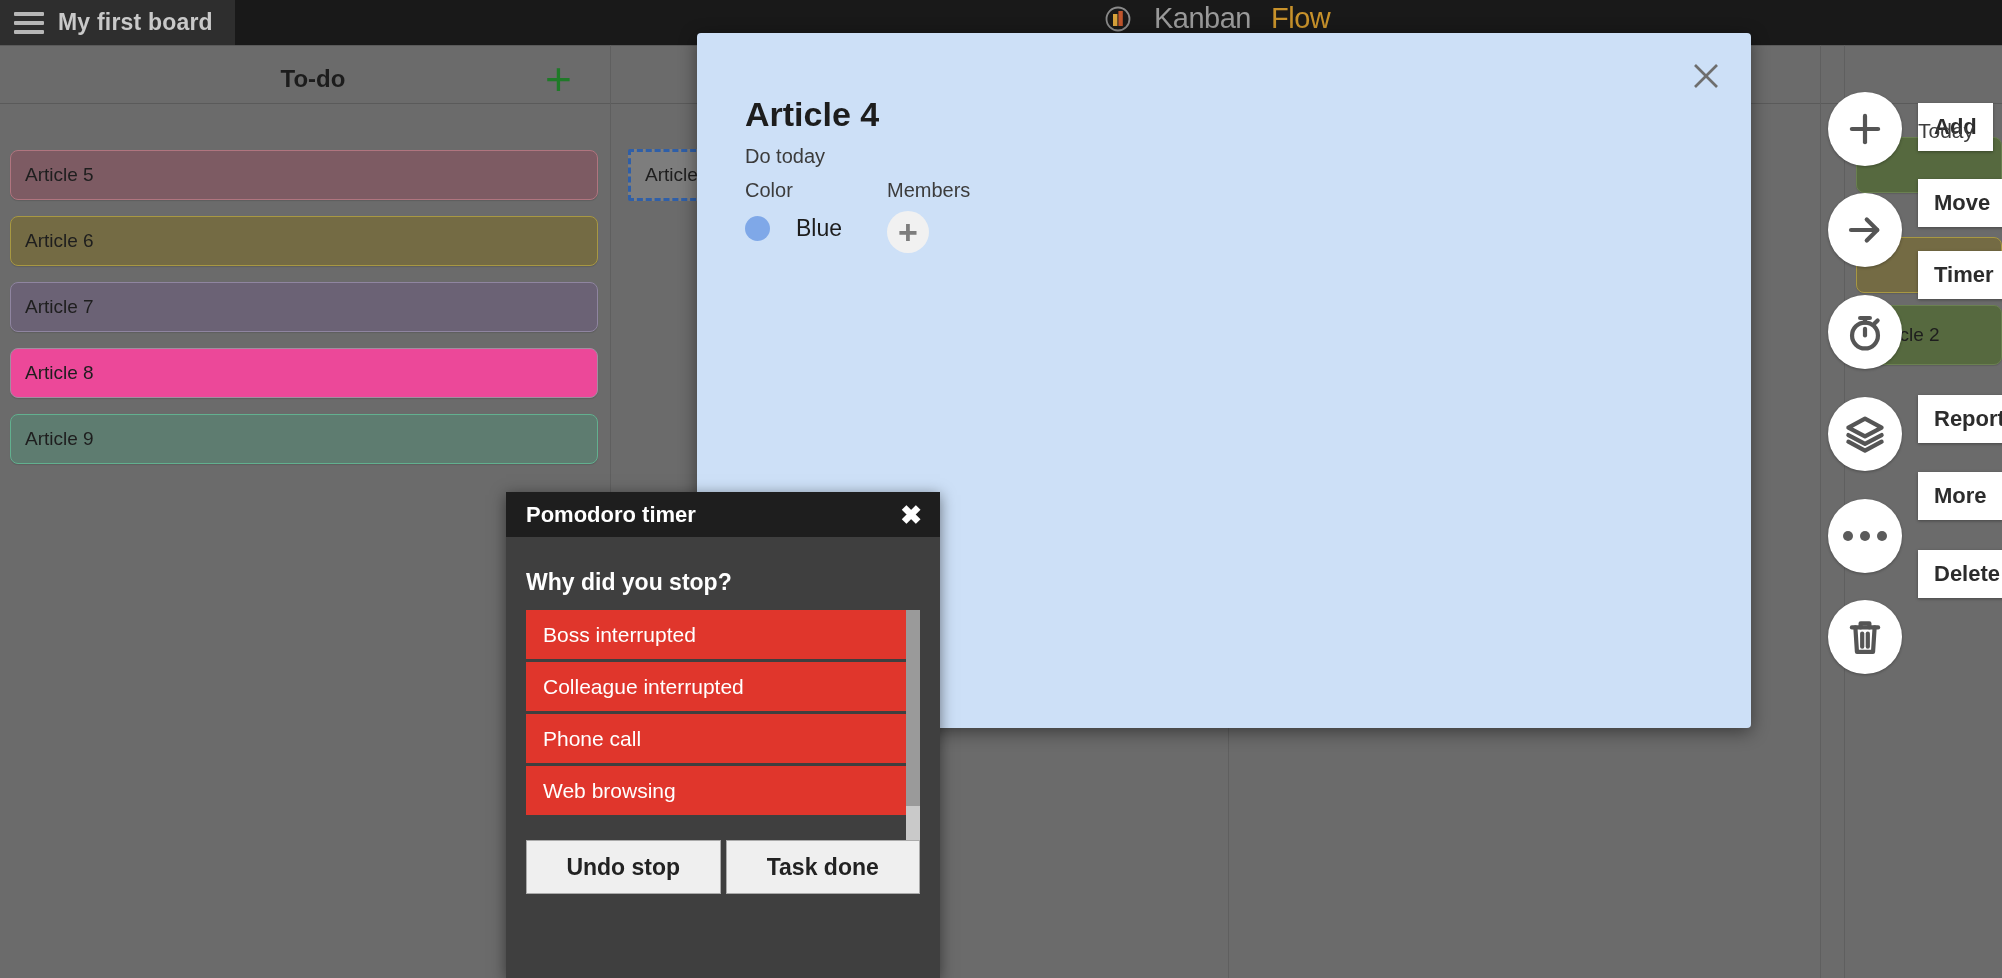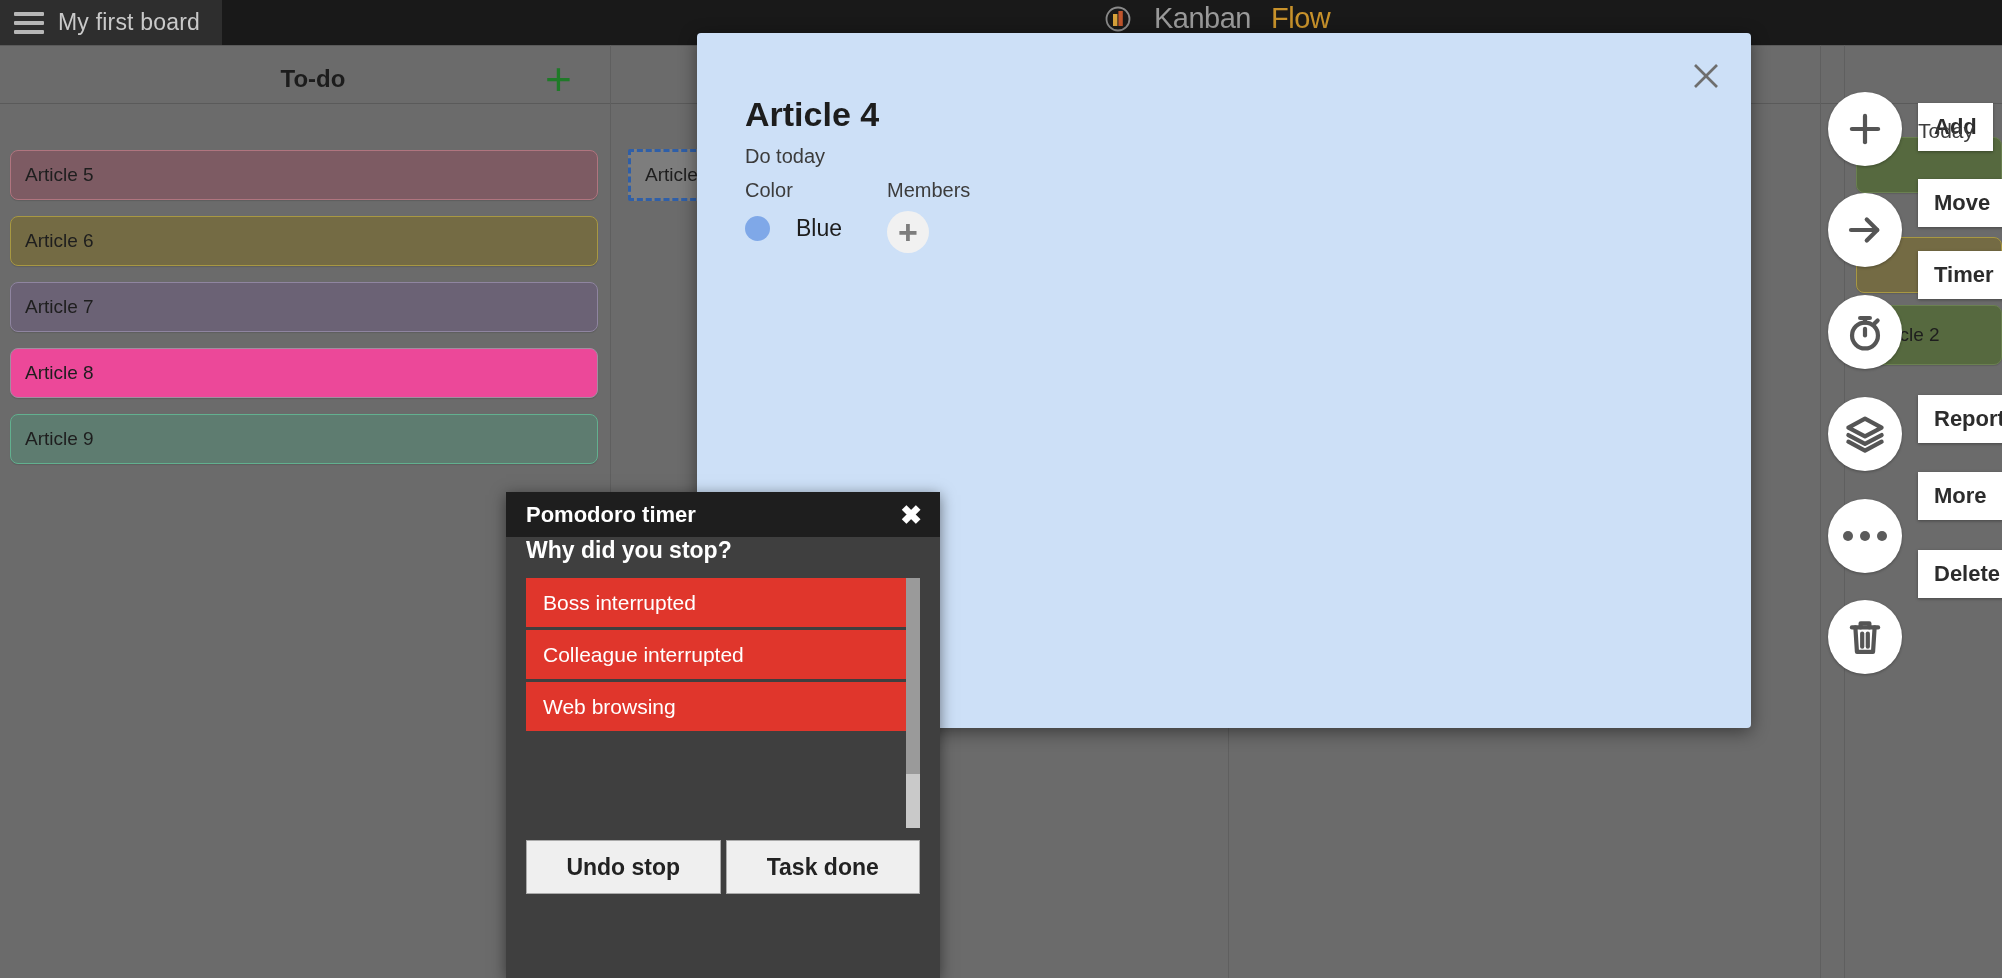--- a/index.html
+++ b/index.html
@@ -19,21 +19,21 @@
   }
   .board-tab {
     position: absolute; left: 0; top: 0; height: 45px;
     background: #2e2e2e;
     display: flex; align-items: center; gap: 14px;
     padding: 0 22px 0 14px;
   }
   .hamburger { display: flex; flex-direction: column; gap: 5px; width: 30px; }
   .hamburger span { display: block; height: 4px; background: #b7b7b7; border-radius: 1px; }
   .board-title {
-    color: #c9c9c9; font-size: 23px; font-weight: normal; letter-spacing: .2px;
+    color: #c9c9c9; font-size: 23px; font-weight: bold; letter-spacing: .2px;
     white-space: nowrap;
   }
   .logo {
     position: absolute; left: 1104px; top: 2px;
     display: flex; align-items: center; gap: 20px;
     font-size: 29px; font-weight: 500; letter-spacing: -.5px;
   }
   .logo-mark { width: 28px; height: 28px; position: relative; display:inline-block; margin-right:2px;}
   .logo-kanban { color: #9a9a9a; }
   .logo-flow { color: #c8922b; }
@@ -159,21 +159,21 @@
   }
   .pom-titlebar {
     height: 45px; background: #1e1e1e;
     display: flex; align-items: center; justify-content: space-between;
     padding: 0 18px 0 20px;
   }
   .pom-title { color: #fff; font-size: 22px; font-weight: bold; }
   .pom-close { color: #fff; font-size: 26px; font-weight: bold; cursor: pointer; line-height: 1; }
   .pom-question {
     color: #fff; font-size: 23px; font-weight: bold;
-    padding: 0 0 14px 20px;
+    padding: 32px 0 14px 20px;
   }
   .pom-listwrap { position: relative; margin: 0 20px 0 20px; }
   .pom-list { width: 382px; }
   .pom-item {
     background: #e0362c; color: #fff;
     font-size: 21px;
     height: 49px; line-height: 49px;
     padding-left: 17px;
     margin-bottom: 3px;
     cursor: pointer;
@@ -358,20 +358,21 @@
     <div class="pom-titlebar">
       <span class="pom-title">Pomodoro timer</span>
       <span class="pom-close">✖</span>
     </div>
     <div class="pom-question">Why did you stop?</div>
 
     <div class="pom-listwrap">
       <div class="pom-list">
         <div class="pom-item">Boss interrupted</div>
         <div class="pom-item">Colleague interrupted</div>
+        <div class="pom-item">Phone call</div>
         <div class="pom-item">Web browsing</div>
       </div>
       <div class="pom-scroll">
         <i></i>
       </div>
     </div>
 
     <div class="pom-actions">
       <button class="pom-btn">Undo stop</button>
       <button class="pom-btn">Task done</button>

